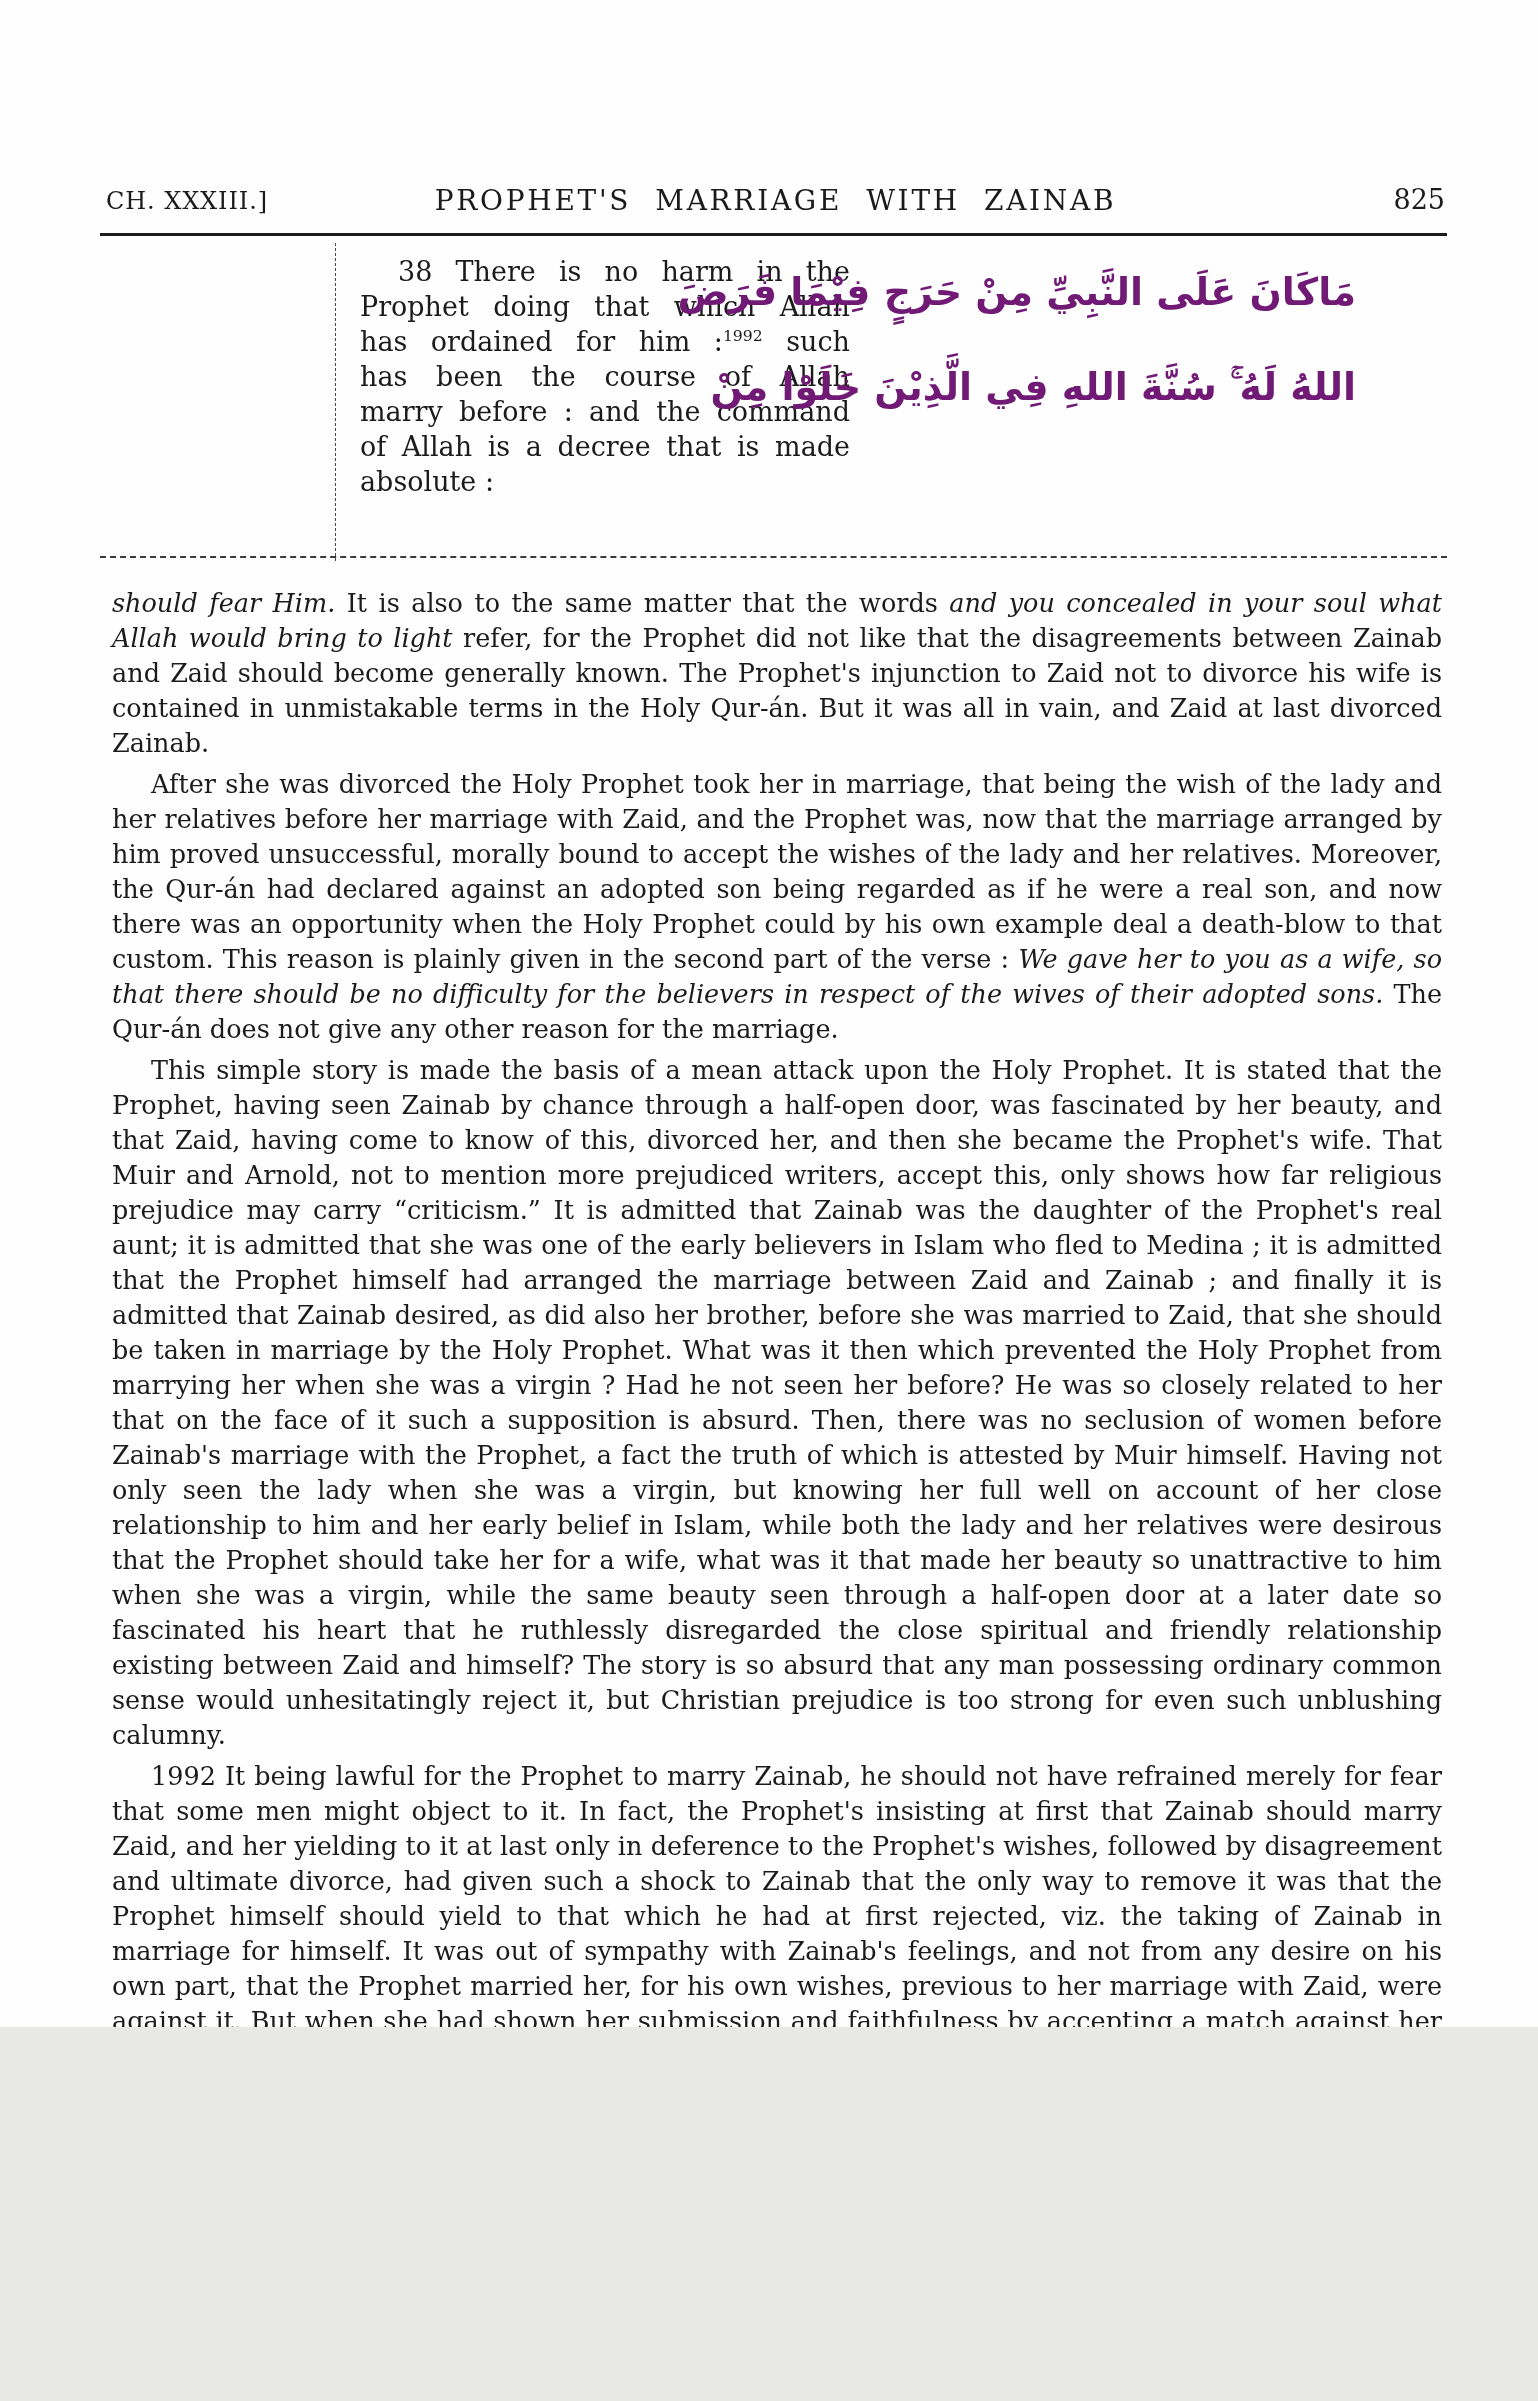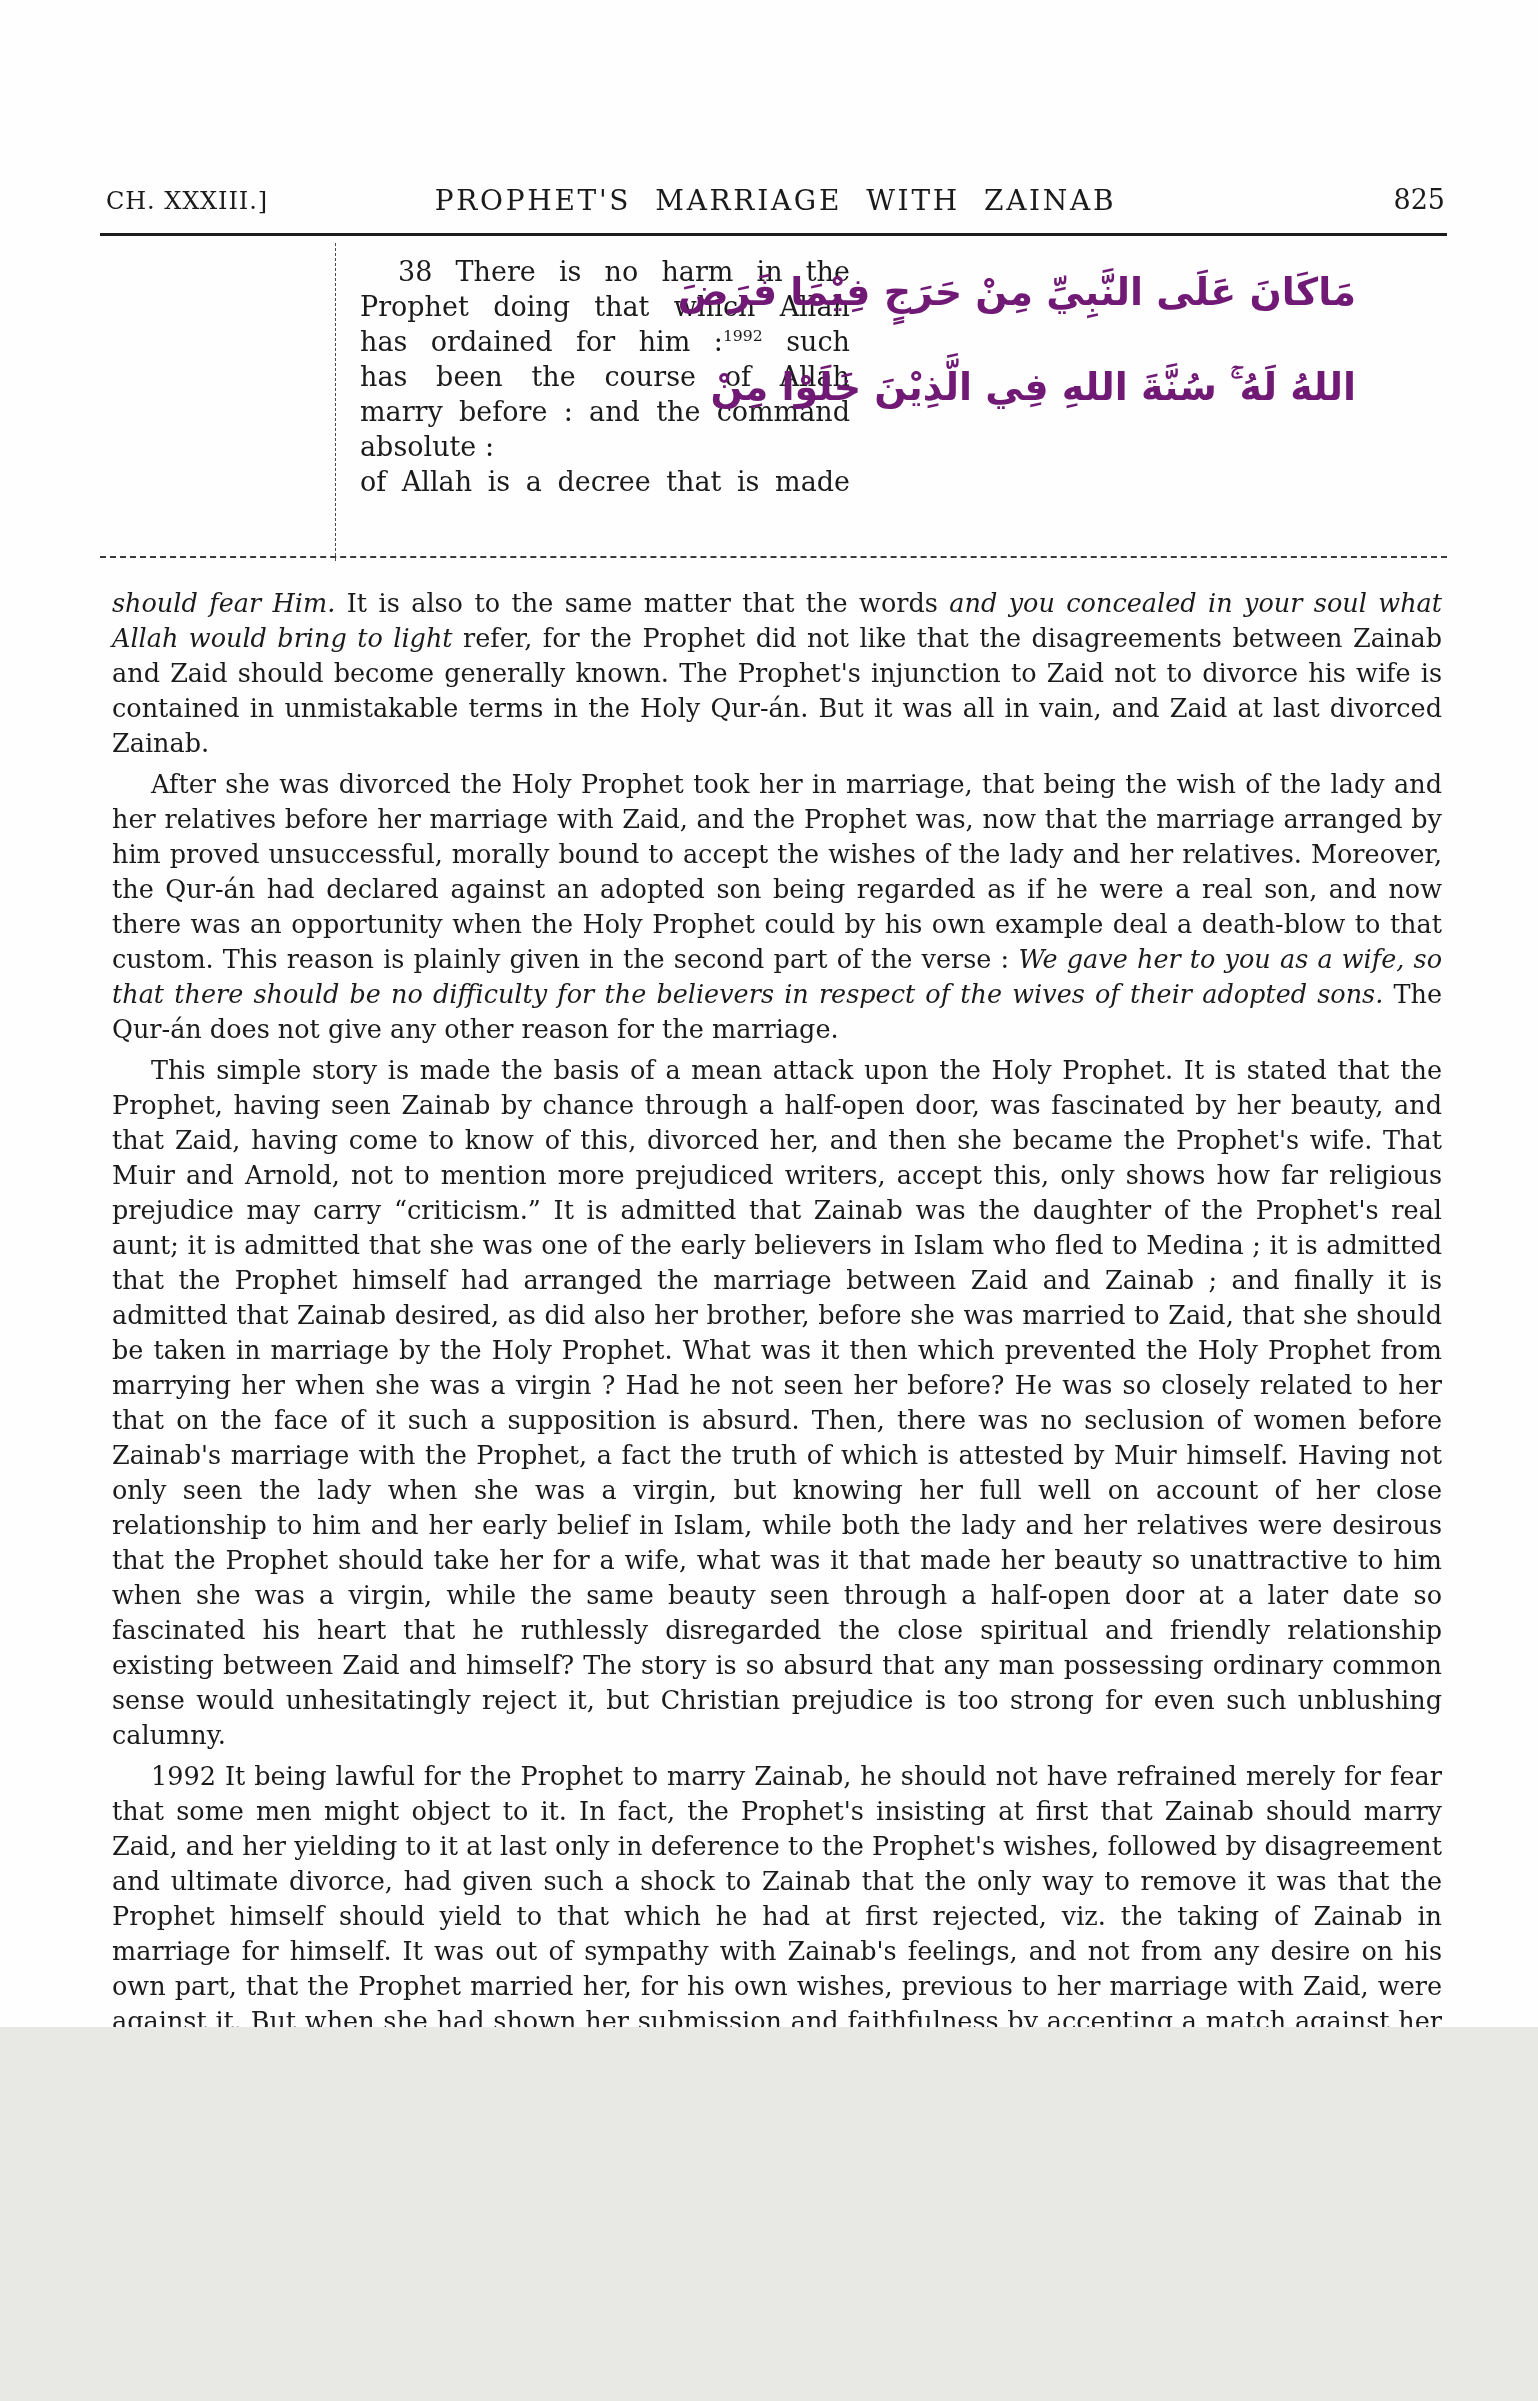--- a/index.html
+++ b/index.html
@@ -78,22 +78,22 @@
   <div class="rule-top"></div>
 
   <div class="verse-divider"></div>
 
   <div class="verse-english">
       <div class="vline vfirst"><span>38 There is no harm in the</span></div>
       <div class="vline"><span>Prophet doing that which Allah</span></div>
       <div class="vline"><span>has ordained for him :</span><sup>1992</sup><span> such</span></div>
       <div class="vline"><span>has been the course of Allah</span></div>
       <div class="vline"><span>marry before :  and the command</span></div>
+      <div class="vline"><span>of Allah is a decree that is made</span></div>
       <div class="vline vlast"><span>absolute :</span></div>
-      <div class="vline"><span>of Allah is a decree that is made</span></div>
     </div>
 
   <div class="verse-arabic" dir="rtl">
       <div class="aline">مَاكَانَ عَلَى النَّبِيِّ مِنْ حَرَجٍ فِيْمَا فَرَضَ</div>
       <div class="aline">اللهُ لَهُ ۚ سُنَّةَ اللهِ فِي الَّذِيْنَ خَلَوْا مِنْ</div>
     </div>
 
   <div class="rule-mid"></div>
 
   <div class="commentary">

